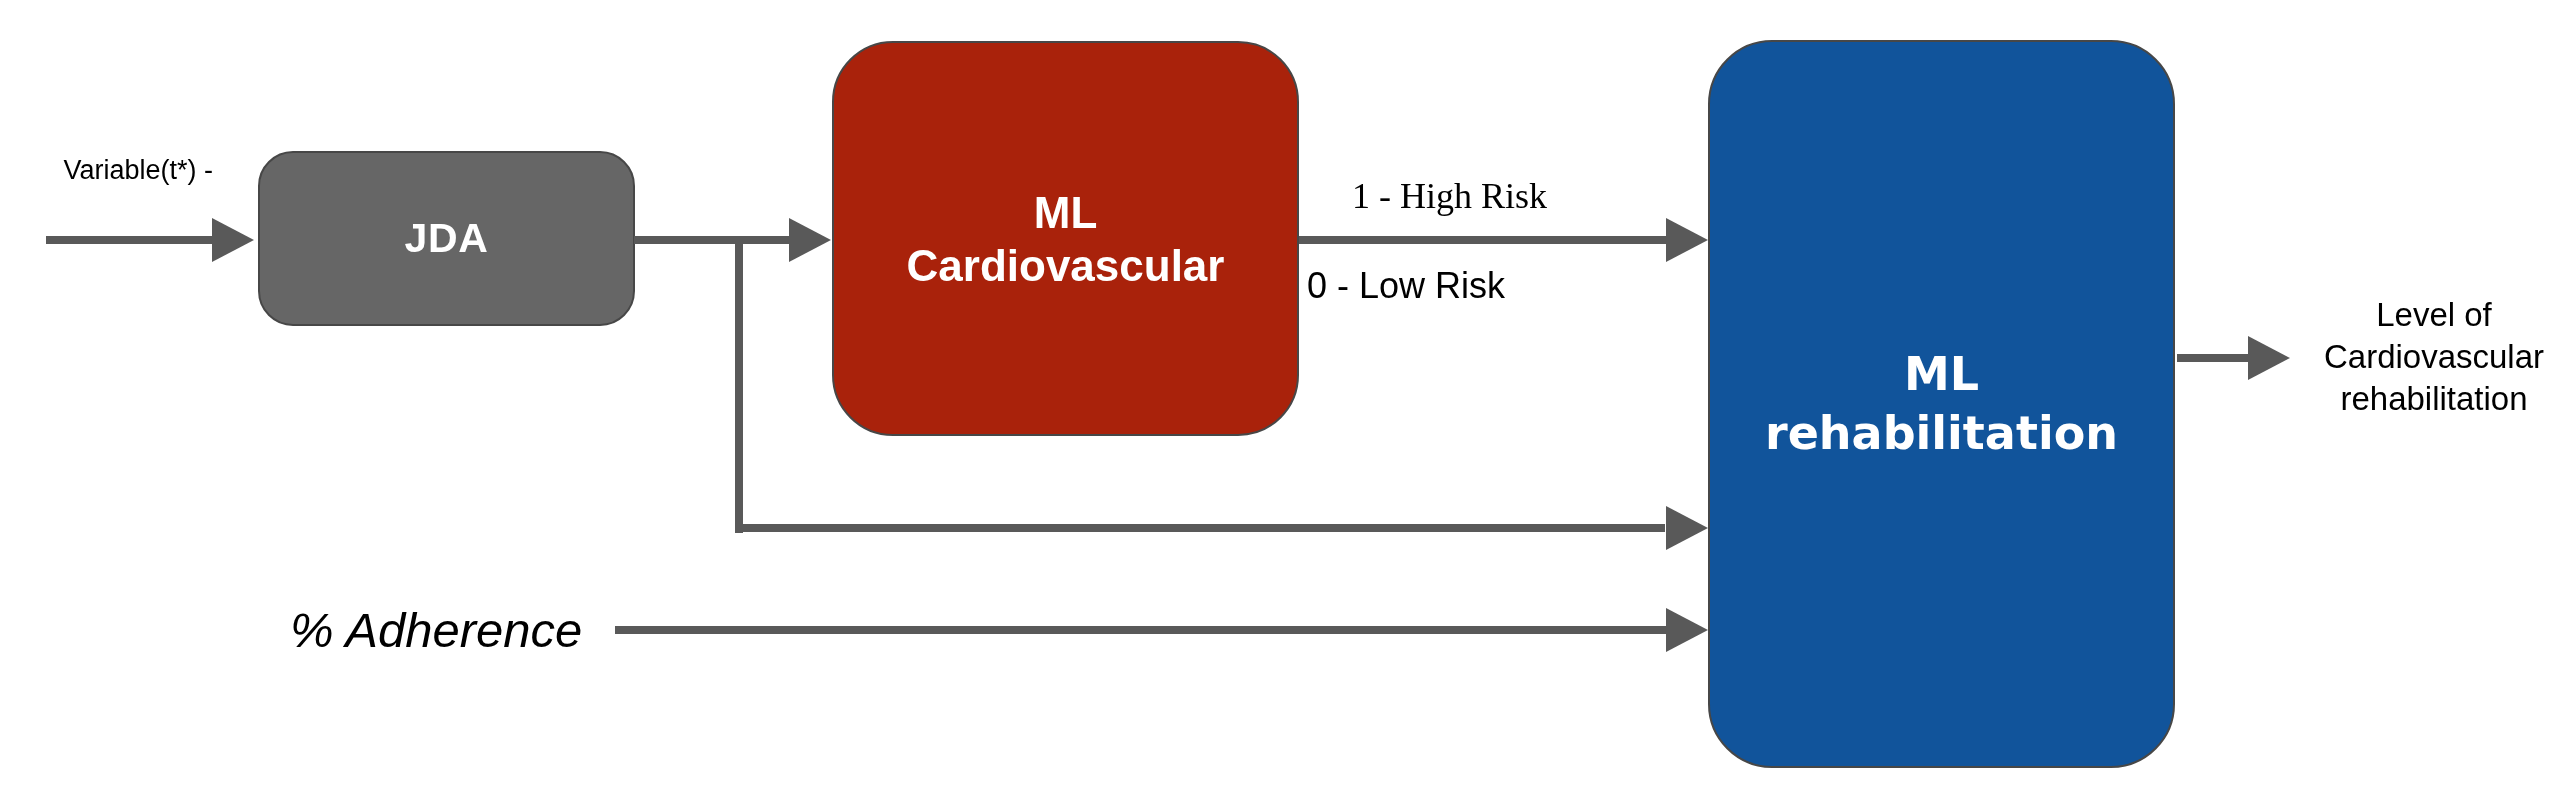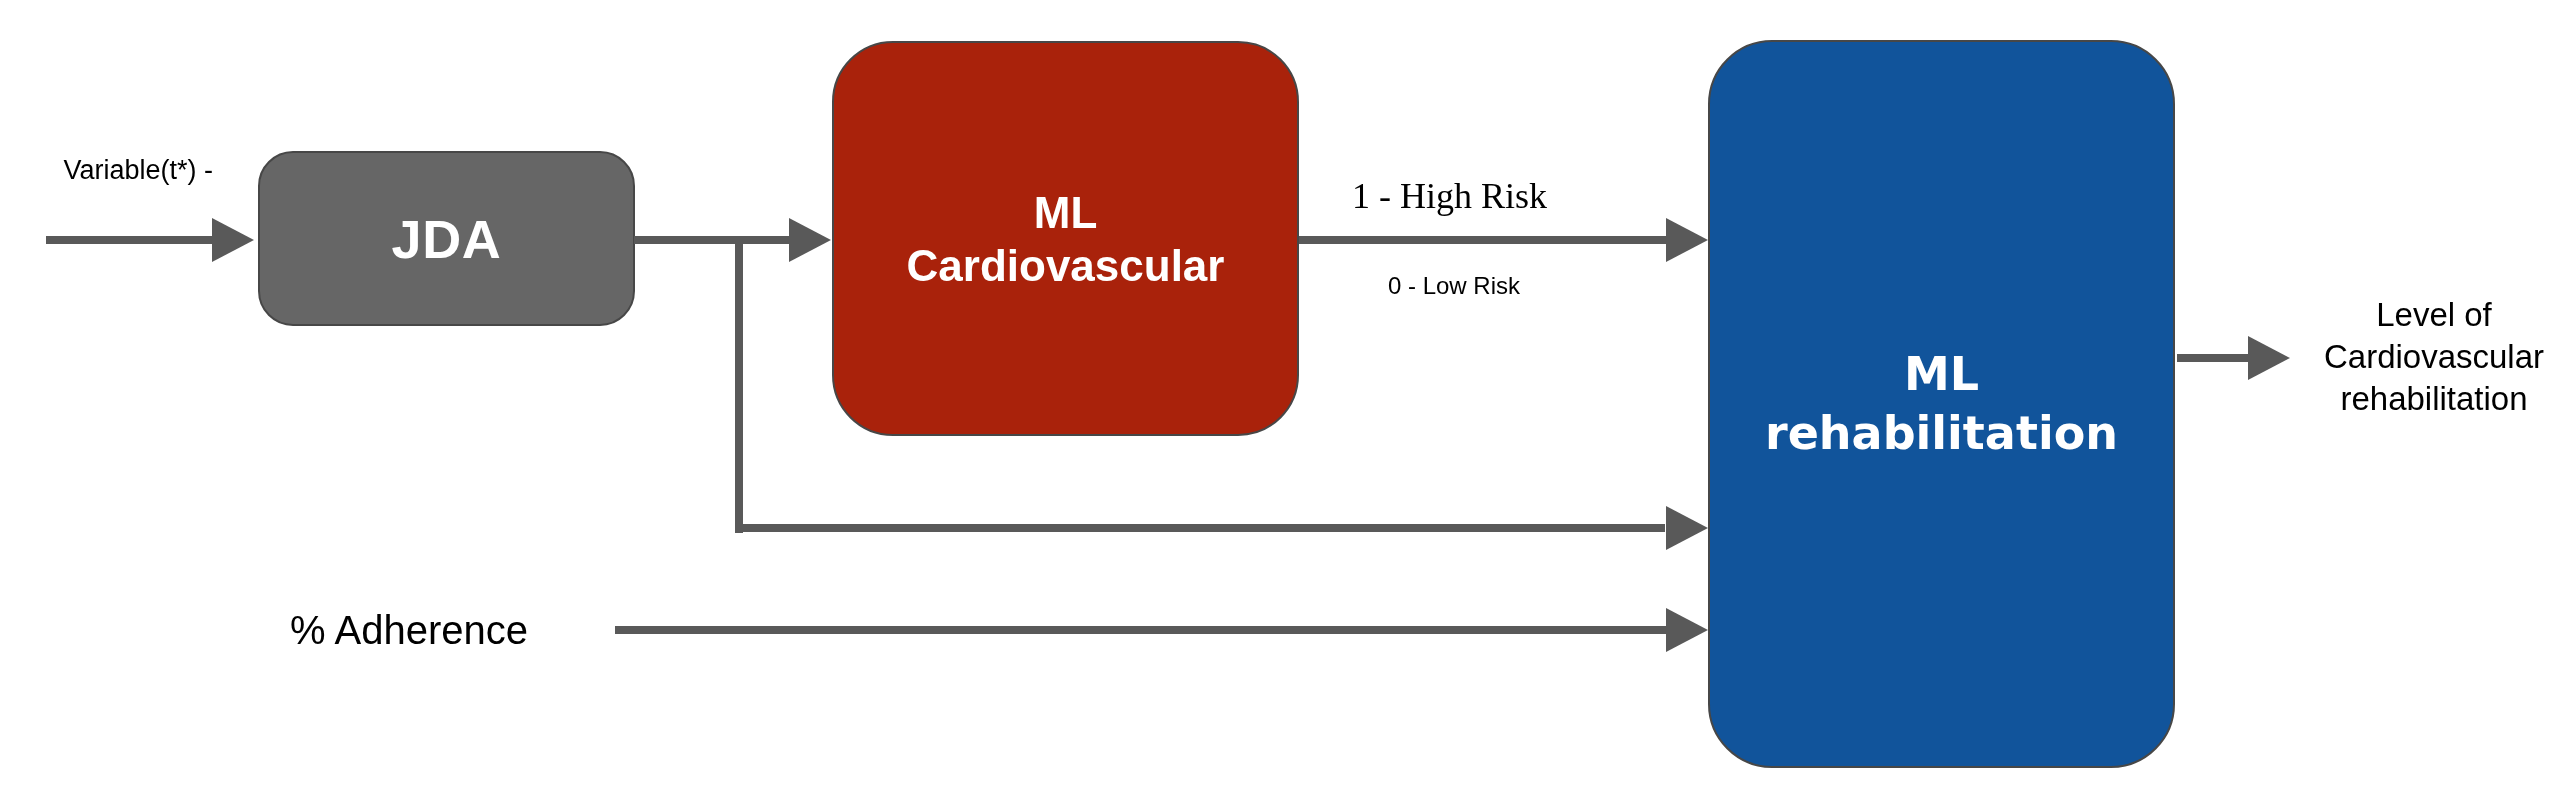--- a/index.html
+++ b/index.html
@@ -21,21 +21,21 @@
     color: var(--node-text, #ffffff);
     font-weight: bold;
     text-align: center;
     box-sizing: border-box;
     border: 2.6px solid var(--border, #474747);
   }
   #node-jda {
     left: 258px; top: 151px; width: 377px; height: 175px;
     border-radius: 35px;
     background: var(--node-gray, #666666);
-    font-size: 54px; letter-spacing: 0.6px;
+    font-size: 41px; letter-spacing: 0.6px;
   }
   #node-ml-cardio {
     left: 832px; top: 41px; width: 467px; height: 395px;
     border-radius: 61px;
     background: var(--node-red, #A9220B);
     font-size: 44px; line-height: 53px;
   }
   #node-ml-rehab {
     left: 1708px; top: 40px; width: 467px; height: 728px;
     border-radius: 64px;
@@ -49,22 +49,22 @@
   .head-right {
     position: absolute; width: 0; height: 0;
     border-top: 22px solid transparent;
     border-bottom: 22px solid transparent;
     border-left: 42px solid var(--arrow, #595959);
   }
   
   .lbl { position: absolute; color: var(--label-text, #000000); }
   #input-label   { left: 19.3px;  top: 153px; width: 238px; font-size: 27px; line-height: 35px; text-align: center; }
   #high-risk-label { left: 1352px; top: 174px; font-size: 36px; line-height: 45px; font-family: Liberation Serif, serif; }
-  #low-risk-label  { left: 1388px; top: 263px; font-size: 24px; line-height: 45px; }
-  #adherence-label { left: 290px;  top: 599px; font-size: 40px; line-height: 62px; }
+  #low-risk-label  { left: 1307px; top: 263px; font-size: 36px; line-height: 45px; }
+  #adherence-label { left: 290px;  top: 599px; font-size: 49px; line-height: 62px; font-style: italic; }
   #output-label  { left: 2289px; top: 294px; width: 290px; font-size: 33px; line-height: 42px; text-align: center; }
 </style>
 </head>
 <body>
 
 <div id="canvas">
 
   <div class="lbl" id="input-label">
     <div>Variable(t*) -</div>
   </div>

